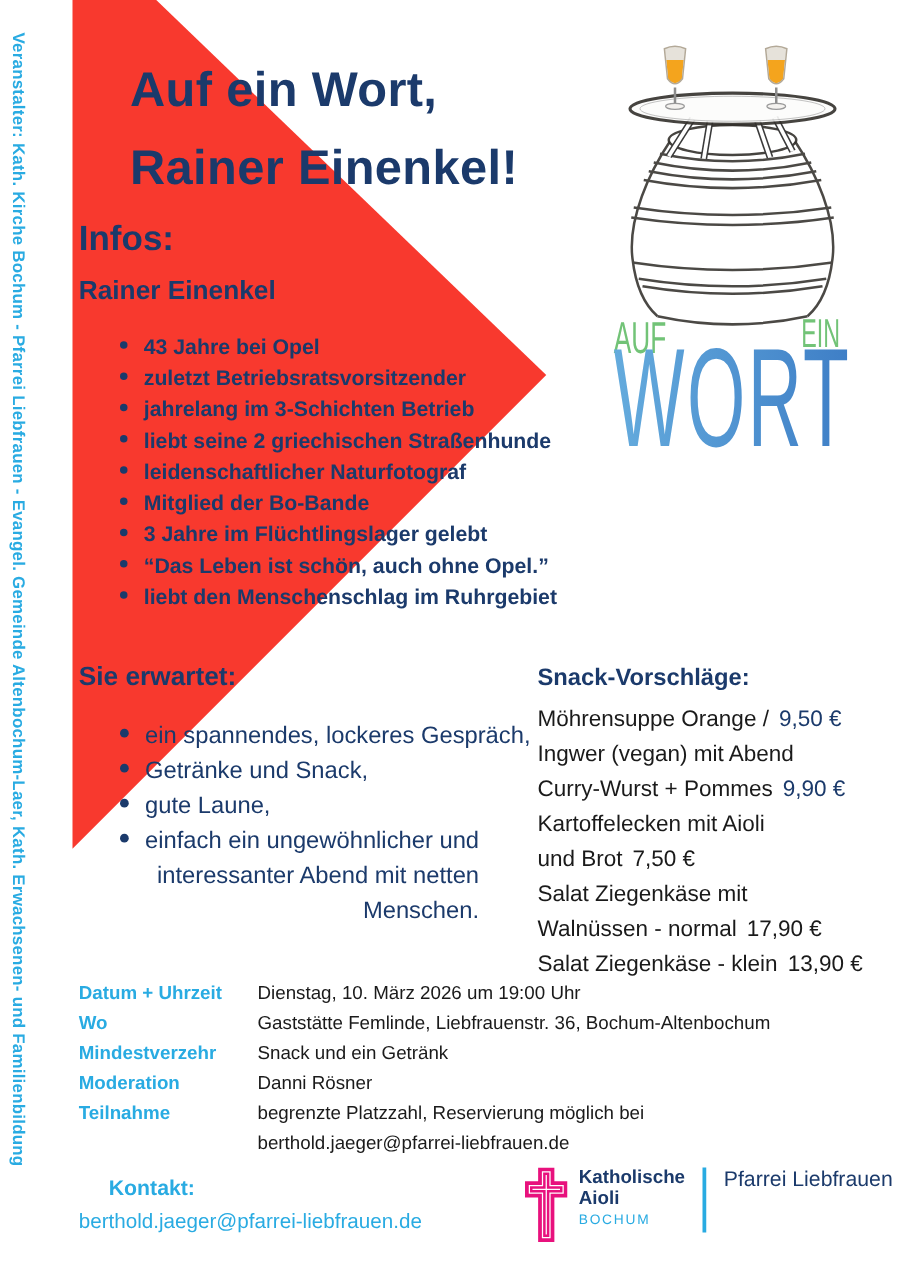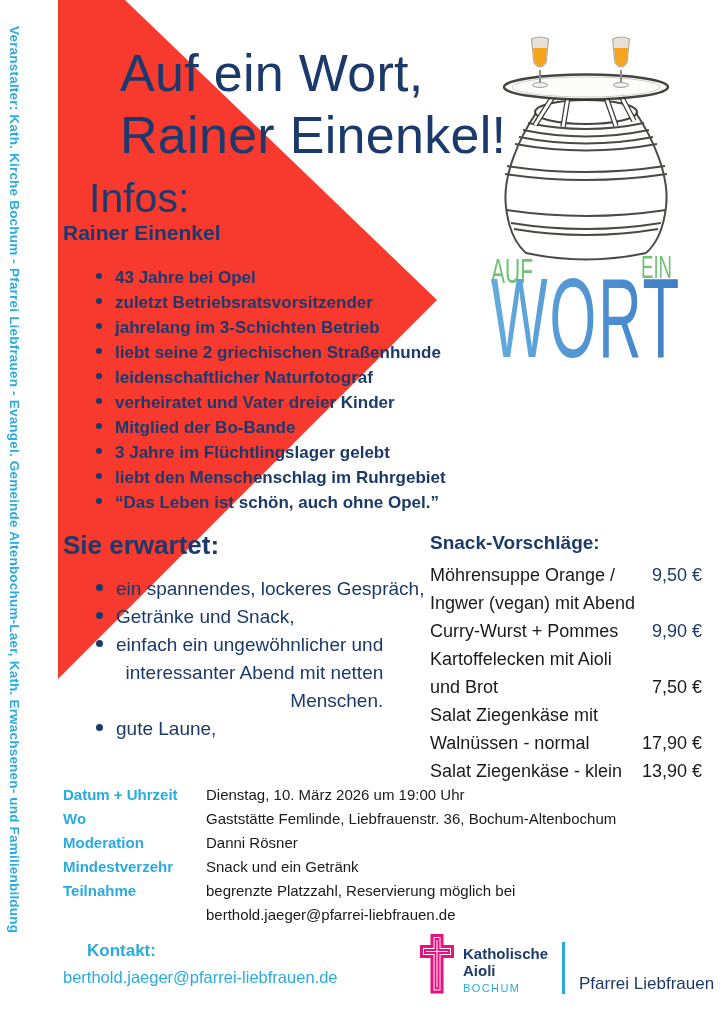--- a/index.html
+++ b/index.html
@@ -20,61 +20,61 @@
   .bg-svg{position:absolute;left:0;top:0;z-index:0;}
   .layer{position:absolute;z-index:2;}
 
   .organizer{
     left:7px;top:26px;
     writing-mode:vertical-rl;
     font-size:13.5px;font-weight:700;color:var(--lblue);
     letter-spacing:0.2px;height:1000px;
   }
 
-  .title{left:120px;top:42px;font-size:52px;font-weight:normal;
+  .title{left:104px;top:42px;font-size:39px;font-weight:bold;
     line-height:62px;letter-spacing:0.3px;color:var(--navy);white-space:nowrap;}
 
-  .infos-heading{left:63px;top:175px;font-size:41px;font-weight:normal;margin-left:26px;}
+  .infos-heading{left:63px;top:175px;font-size:28px;font-weight:bold;}
   .infos-name{left:63px;top:221px;font-size:21px;font-weight:bold;}
 
   ul.blist{left:81px;top:250px;margin:15px;padding:0;list-style:none;}
   ul.blist li{
     display:flex;align-items:baseline;
     font-size:17px;font-weight:bold;line-height:25px;color:var(--navy);
     white-space:pre-line;
   }
   ul.blist li::before{
     content:"";flex:0 0 auto;width:6px;height:6px;border-radius:50%;
     background:var(--navy);margin-right:13px;position:relative;top:-4px;
   }
   ul.exp{top:560px;}
   ul.exp li{font-weight:400;font-size:19px;line-height:28px;text-align:right;}
   ul.exp li::before{width:7px;height:7px;margin-right:13px;}
 
-  .exp-heading{left:63px;top:530px;font-size:26px;font-weight:bold;}
+  .exp-heading{left:63px;top:530px;font-size:21px;font-weight:bold;}
 
   .snacks{left:430px;top:532px;width:272px;}
   .snacks-heading{font-size:19px;font-weight:bold;color:var(--navy);margin:0 0 7px 0;}
-  .snack-row{display:flex;justify-content:space-between;align-items:baseline;
+  .snack-row{display:flex;justify-content:flex-start;align-items:baseline;
     font-size:18px;line-height:28px;color:var(--dark);}
   .snack-item{white-space:nowrap;}
   .snack-price{white-space:nowrap;margin-left:8px;}
   .snack-price[data-style="blue"]{color:var(--navy);}
   .snack-price[data-style="dark"]{color:var(--dark);}
 
   .details{left:63px;top:783px;width:650px;}
   .detail-row{display:flex;align-items:flex-start;font-size:15px;line-height:24px;}
   .detail-label{flex:0 0 143px;font-weight:bold;color:var(--lblue);}
   .detail-value{color:var(--dark);white-space:pre-line;}
 
   .contact{left:63px;top:941px;}
   .contact-heading{font-size:17px;font-weight:bold;color:var(--lblue);margin-left:24px;}
   .contact-email{font-size:16.5px;color:var(--lblue);margin-top:7px;text-decoration:none;display:block;}
 
-  .logo{left:420px;top:934px;display:flex;align-items:flex-end;}
+  .logo{left:420px;top:934px;display:flex;align-items:flex-start;}
   .logo-textcol{margin-left:9px;}
   .logo-org{font-size:15px;font-weight:bold;color:var(--navy);line-height:16.5px;}
   .logo-city{font-size:11px;font-weight:normal;color:var(--lblue);letter-spacing:1.4px;margin-top:3px;}
   .logo-divider{width:3px;height:52px;background:var(--lblue);margin:0 14px;}
   .logo-parish{font-size:17px;color:var(--navy);}
 </style>
 </head>
 <body>
 
 <div class="flyer">
@@ -162,43 +162,42 @@
       <li>43 Jahre bei Opel</li>
 
       <li>zuletzt Betriebsratsvorsitzender</li>
 
       <li>jahrelang im 3-Schichten Betrieb</li>
 
       <li>liebt seine 2 griechischen Straßenhunde</li>
 
       <li>leidenschaftlicher Naturfotograf</li>
 
-      <li>verheiratet und Vater dreier Kinder</li>
 
       <li>Mitglied der Bo-Bande</li>
 
       <li>3 Jahre im Flüchtlingslager gelebt</li>
 
+      <li>“Das Leben ist schön, auch ohne Opel.”</li>
+
       <li>liebt den Menschenschlag im Ruhrgebiet</li>
-
-      <li>“Das Leben ist schön, auch ohne Opel.”</li>
     </ul>
 
   <div class="layer exp-heading">Sie erwartet:</div>
   <ul class="layer blist exp">
 
       <li>ein spannendes, lockeres Gespräch,</li>
 
       <li>Getränke und Snack,</li>
+
+      <li>gute Laune,</li>
 
       <li>einfach ein ungewöhnlicher und
 interessanter Abend mit netten
 Menschen.</li>
-
-      <li>gute Laune,</li>
     </ul>
 
   <div class="layer snacks">
     <div class="snacks-heading">Snack-Vorschläge:</div>
     <div>
 
         <div class="snack-row">
           <span class="snack-item">Möhrensuppe Orange /</span>
           <span class="snack-price" data-style="blue">9,50 €</span>
         </div>
@@ -246,27 +245,27 @@
         <span class="detail-label">Datum + Uhrzeit</span>
         <span class="detail-value">Dienstag, 10. März 2026 um 19:00 Uhr</span>
       </div>
 
       <div class="detail-row">
         <span class="detail-label">Wo</span>
         <span class="detail-value">Gaststätte Femlinde, Liebfrauenstr. 36, Bochum-Altenbochum</span>
       </div>
 
       <div class="detail-row">
+        <span class="detail-label">Mindestverzehr</span>
+        <span class="detail-value">Snack und ein Getränk</span>
+      </div>
+
+      <div class="detail-row">
         <span class="detail-label">Moderation</span>
         <span class="detail-value">Danni Rösner</span>
-      </div>
-
-      <div class="detail-row">
-        <span class="detail-label">Mindestverzehr</span>
-        <span class="detail-value">Snack und ein Getränk</span>
       </div>
 
       <div class="detail-row">
         <span class="detail-label">Teilnahme</span>
         <span class="detail-value">begrenzte Platzzahl, Reservierung möglich bei
 berthold.jaeger@pfarrei-liebfrauen.de</span>
       </div>
     </div>
 
   <div class="layer contact">

